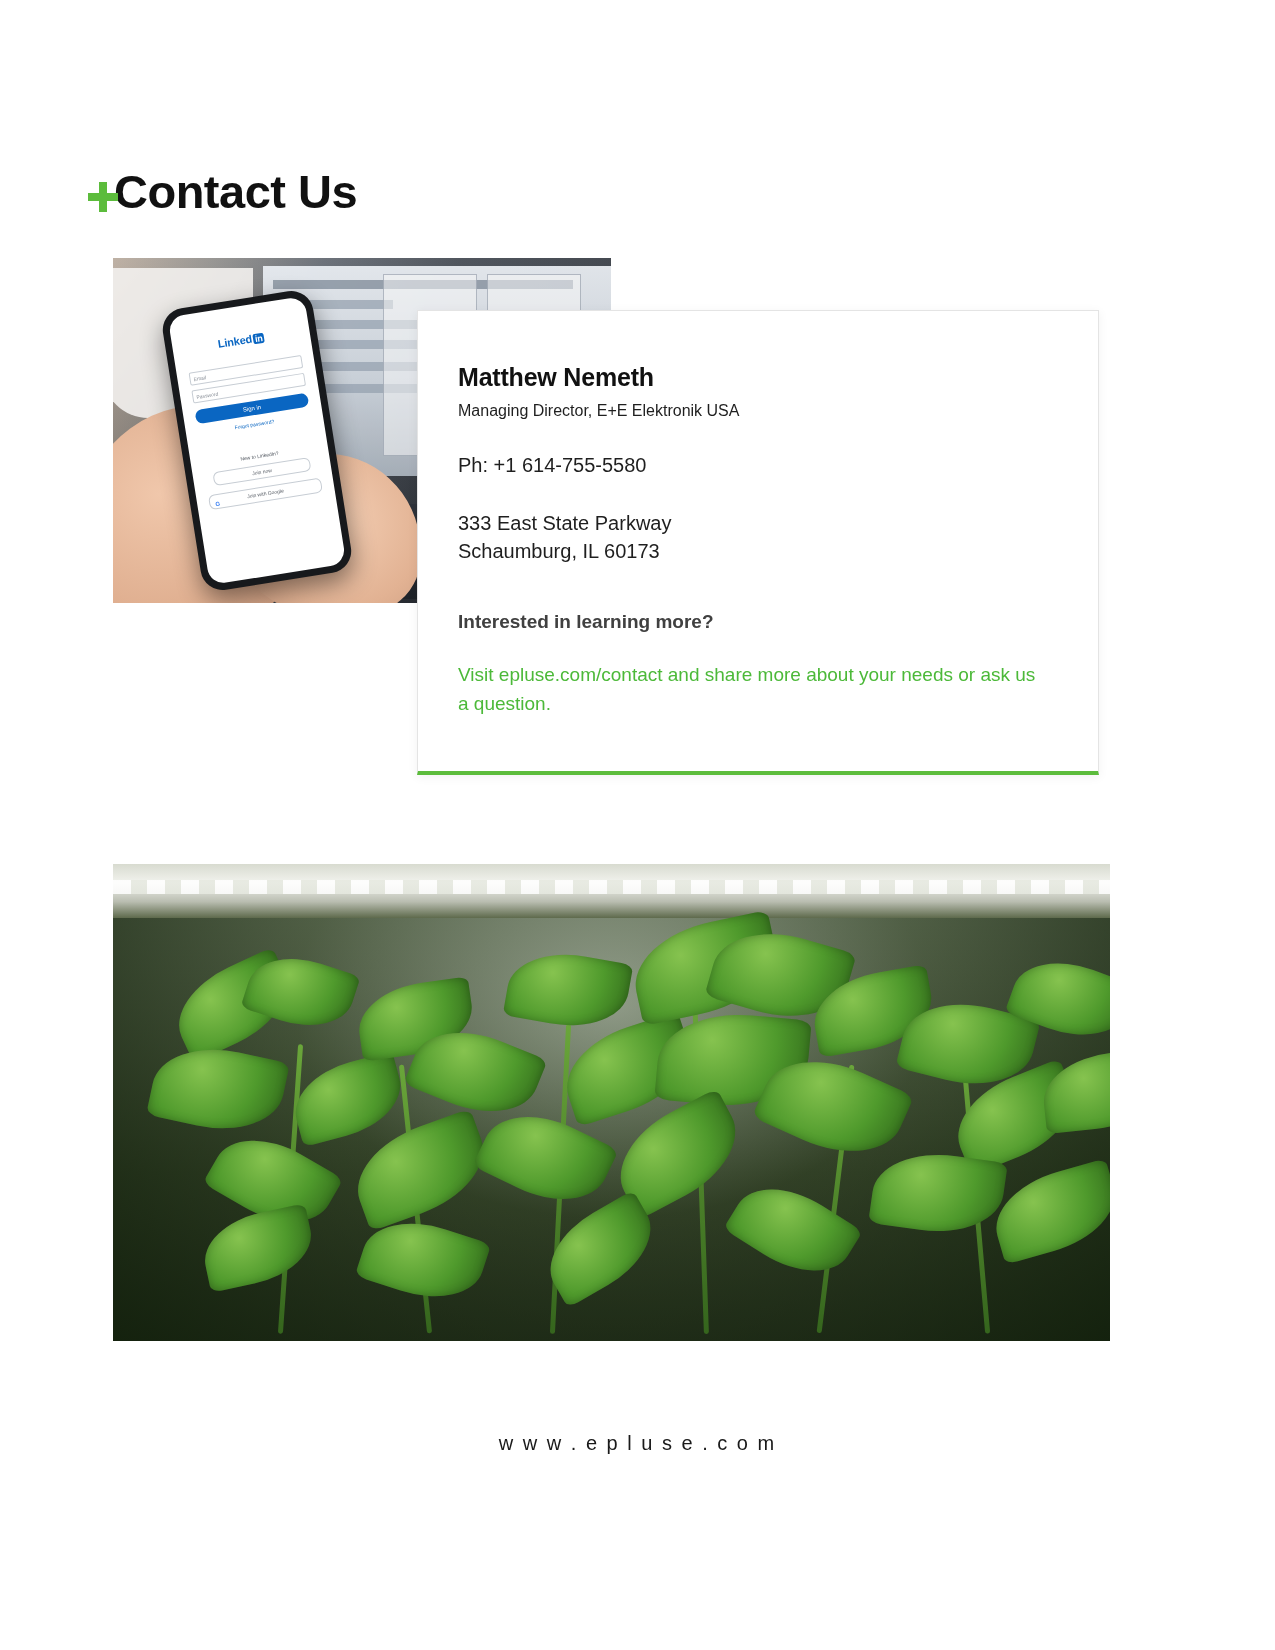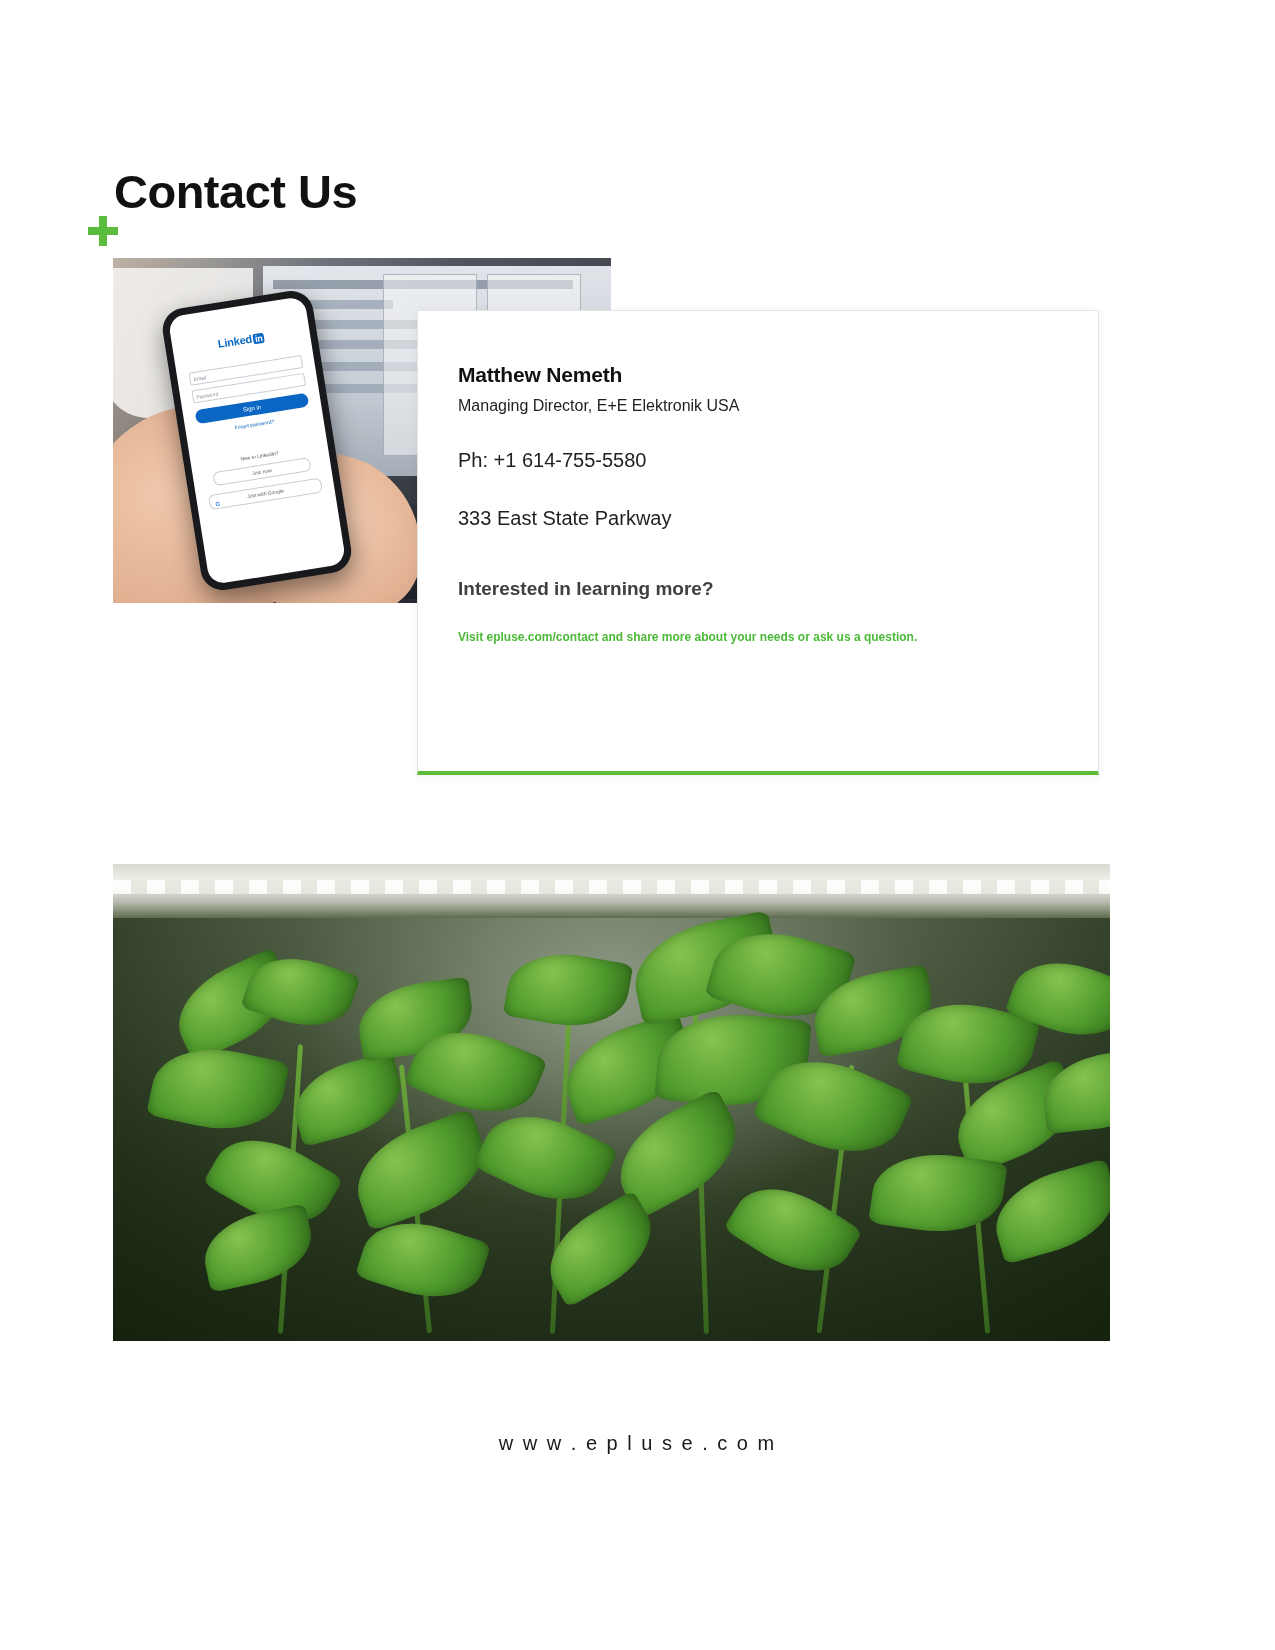--- a/index.html
+++ b/index.html
@@ -15,21 +15,21 @@
     color: #1a1a1a;
     overflow: hidden;
   }
 
   
   .title-block {
     position: absolute;
     left: 88px;
     top: 140px;
     display: flex;
-    align-items: flex-end;
+    align-items: center;
   }
   .plus-mark {
     position: relative;
     width: 30px;
     height: 30px;
     margin-right: -4px;
     margin-top: 8px;
   }
   .plus-mark::before,
   .plus-mark::after {
@@ -278,21 +278,21 @@
     box-shadow: 0 2px 10px rgba(0,0,0,.06);
     box-sizing: border-box;
   }
   .card-inner {
     position: absolute;
     left: 40px;
     top: 52px;
     right: 40px;
   }
   .person-name {
-    font-size: 21px;
+    font-size: 25px;
     font-weight: bold;
     color: #111111;
     margin: 0 0 10px 0;
     letter-spacing: -.2px;
   }
   .person-role {
     font-size: 16px;
     color: #1f1f1f;
     margin: 0 0 34px 0;
   }
@@ -307,22 +307,22 @@
     line-height: 1.4;
   }
   .cta-head {
     margin-top: 46px;
     font-size: 19px;
     font-weight: bold;
     color: #404040;
   }
   .cta-body {
     margin-top: 28px;
-    font-size: 12px;
-    font-weight: bold;
+    font-size: 19px;
+    font-weight: normal;
     color: #4cb939;
     line-height: 1.5;
     max-width: 580px;
   }
 
   
   .ee-logo {
     position: absolute;
     right: 45px;
     top: 45px;
@@ -445,20 +445,21 @@
     </div>
   </div>
 </div>
 
 <div class="contact-card">
   <div class="card-inner">
     <p class="person-name">Matthew Nemeth</p>
     <p class="person-role">Managing Director, E+E Elektronik USA</p>
     <p class="person-phone">Ph: +1 614-755-5580</p>
     <div class="addr-line">333 East State Parkway</div>
+    <div class="addr-line">Schaumburg, IL 60173</div>
     <div class="cta-head">Interested in learning more?</div>
     <div class="cta-body">Visit epluse.com/contact and share more about your needs or ask us a question.</div>
   </div>
 
 </div>
 
 <div class="basil-photo">
   <div class="light-strip"></div>
   <div class="backdrop"></div>
 

